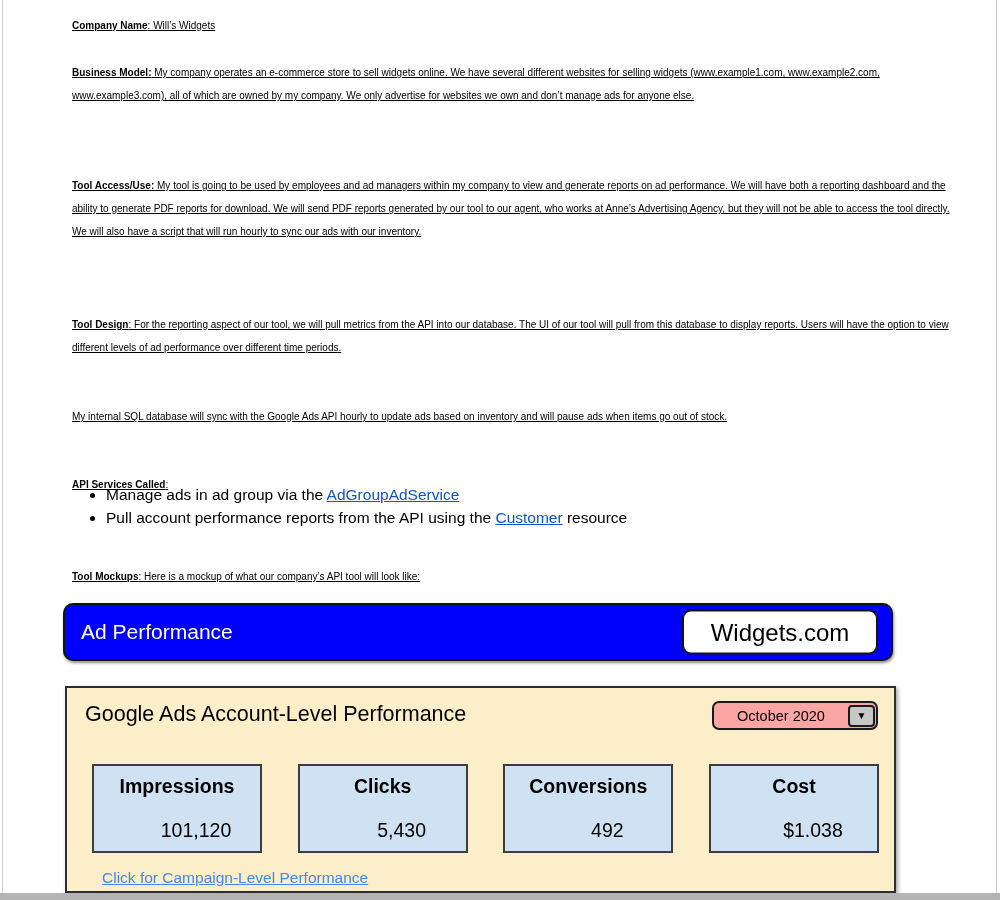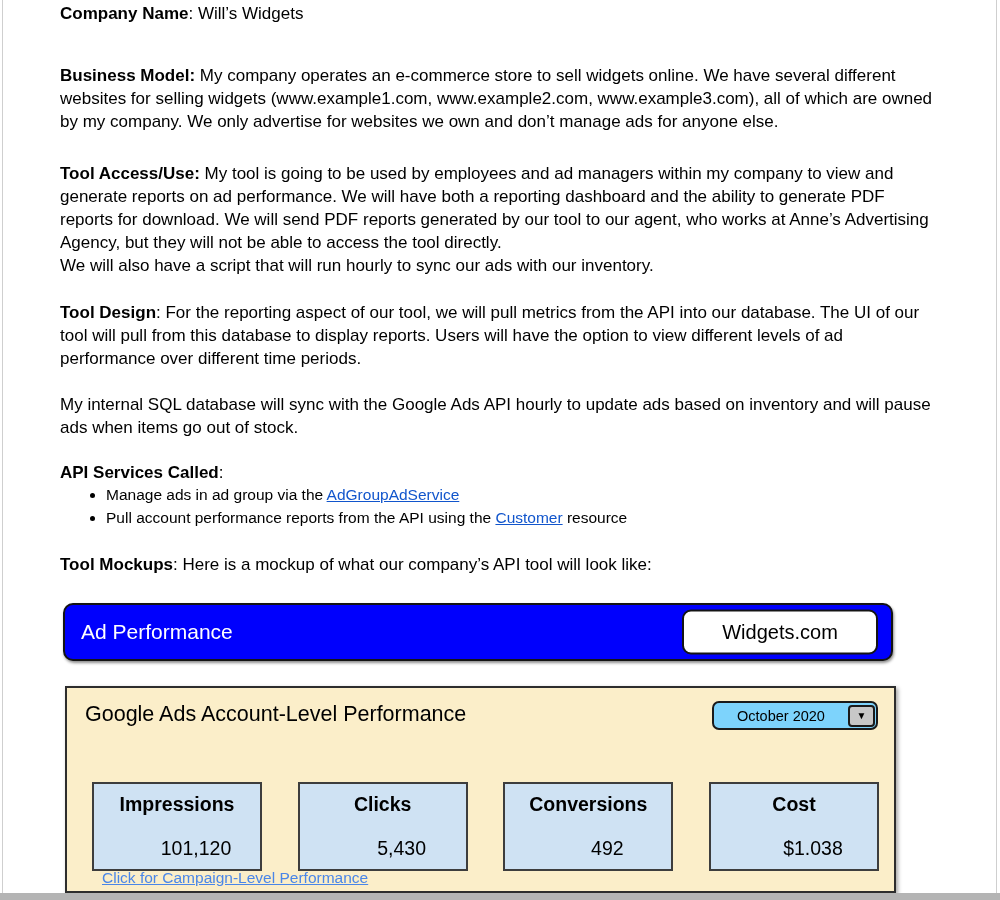--- a/index.html
+++ b/index.html
@@ -9,22 +9,22 @@
     background: #ffffff;
     font-family: "Liberation Sans", sans-serif;
     color: #000;
   }
   .edge { position: absolute; top: 0; width: 1px; height: 893px; background: #cfcfcf; }
   .edge.left { left: 2px; }
   .edge.right { left: 996px; }
   .bottom-strip { position: absolute; left: 0; top: 893px; width: 1000px; height: 7px; background: #b4b4b4; }
 
   .para {
-    position: absolute; left: 60px; width: 882px; margin: 0;
-    font-size: 17px; line-height: 23px;
+    position: absolute; left: 60px; width: 882px; margin: 12px;
+    font-size: 10px; line-height: 23px; text-decoration: underline;
   }
   .para b { font-weight: bold; }
   .block { display: block; }
   a.doc-link { color: #1155cc; text-decoration: underline; cursor: pointer; }
 
   ul.api-list {
     position: absolute; left: 60px; top: 483px; width: 880px; margin: 0;
     padding-left: 46px; font-size: 15.5px; line-height: 23.2px; list-style-type: disc;
   }
 
@@ -35,45 +35,45 @@
     border: 2px solid #141414; border-radius: 10px;
     box-shadow: 1px 2px 3px rgba(0,0,0,0.45);
     display: flex; align-items: center;
   }
   .adbar-title { color: #ffffff; font-size: 21px; margin-left: 16px; text-align: center; }
   .site-btn {
     position: absolute; right: 13px; top: 50%; transform: translateY(-50%);
     width: 196px; height: 45px; background: #ffffff;
     border: 2px solid #141414; border-radius: 9px;
     display: flex; align-items: center; justify-content: center;
-    font-size: 20px; color: #000; cursor: pointer;
+    font-size: 24px; color: #000; cursor: pointer;
   }
 
   
   .panel {
     position: absolute; left: 65px; top: 686px; width: 831px; height: 207px;
     background: var(--panel-color, #fbeec9);
     border: 2px solid #2d2d2d;
     box-shadow: 2px 2px 4px rgba(0,0,0,0.35);
   }
   .panel-title { position: absolute; left: 18px; top: 14px; font-size: 21.5px; }
   .dropdown {
     position: absolute; right: 16px; top: 13px; width: 166px; height: 29px;
-    background: #7dd3fc; border: 2px solid #1a1a1a; border-radius: 7px;
+    background: #fca5a5; border: 2px solid #1a1a1a; border-radius: 7px;
     display: flex; align-items: center; cursor: pointer;
   }
   .dropdown-value { flex: 1; text-align: center; font-size: 14.5px; }
   .dropdown-btn {
     width: 27px; height: 22px; margin-right: 1px;
     background: #c7c7c7; border: 2px solid #1a1a1a; border-radius: 4px;
     display: flex; align-items: center; justify-content: center;
     font-size: 10px; color: #000;
   }
   .cards {
-    position: absolute; left: 25px; top: 94px; width: 787px;
+    position: absolute; left: 25px; top: 76px; width: 787px;
     display: flex; justify-content: space-between;
   }
   .card {
     width: 170px; height: 89px;
     background: var(--card-color, #cfe2f3); border: 2px solid #3d3d3d;
     display: flex; flex-direction: column; justify-content: space-between;
     align-items: center; padding: 9px 4px;
   }
   .card-label { font-weight: bold; font-size: 19.5px; }
   .card-value { font-size: 19.5px; margin-left: 38px; }
@@ -85,21 +85,21 @@
 </head>
 <body>
 
 <div class="edge left"></div>
 <div class="edge right"></div>
 
 <p class="para" style="top:2px">
   <b>Company Name</b><span>: Will’s Widgets</span>
 </p>
 
-<p class="para" style="top:64px">
+<p class="para" style="top:49px">
   <b>Business Model:</b><span> My company operates an e-commerce store to sell widgets online. We have several different websites for selling widgets (www.example1.com, www.example2.com, www.example3.com), all of which are owned by my company. We only advertise for websites we own and don’t manage ads for anyone else.</span>
 </p>
 
 <p class="para" style="top:162px">
   <b>Tool Access/Use:</b><span> My tool is going to be used by employees and ad managers within my company to view and generate reports on ad performance. We will have both a reporting dashboard and the ability to generate PDF reports for download. We will send PDF reports generated by our tool to our agent, who works at Anne’s Advertising Agency, but they will not be able to access the tool directly.</span>
   <span class="block">We will also have a script that will run hourly to sync our ads with our inventory.</span>
 </p>
 
 <p class="para" style="top:301px">
   <b>Tool Design</b><span>: For the reporting aspect of our tool, we will pull metrics from the API into our database. The UI of our tool will pull from this database to display reports. Users will have the option to view different levels of ad performance over different time periods.</span>

